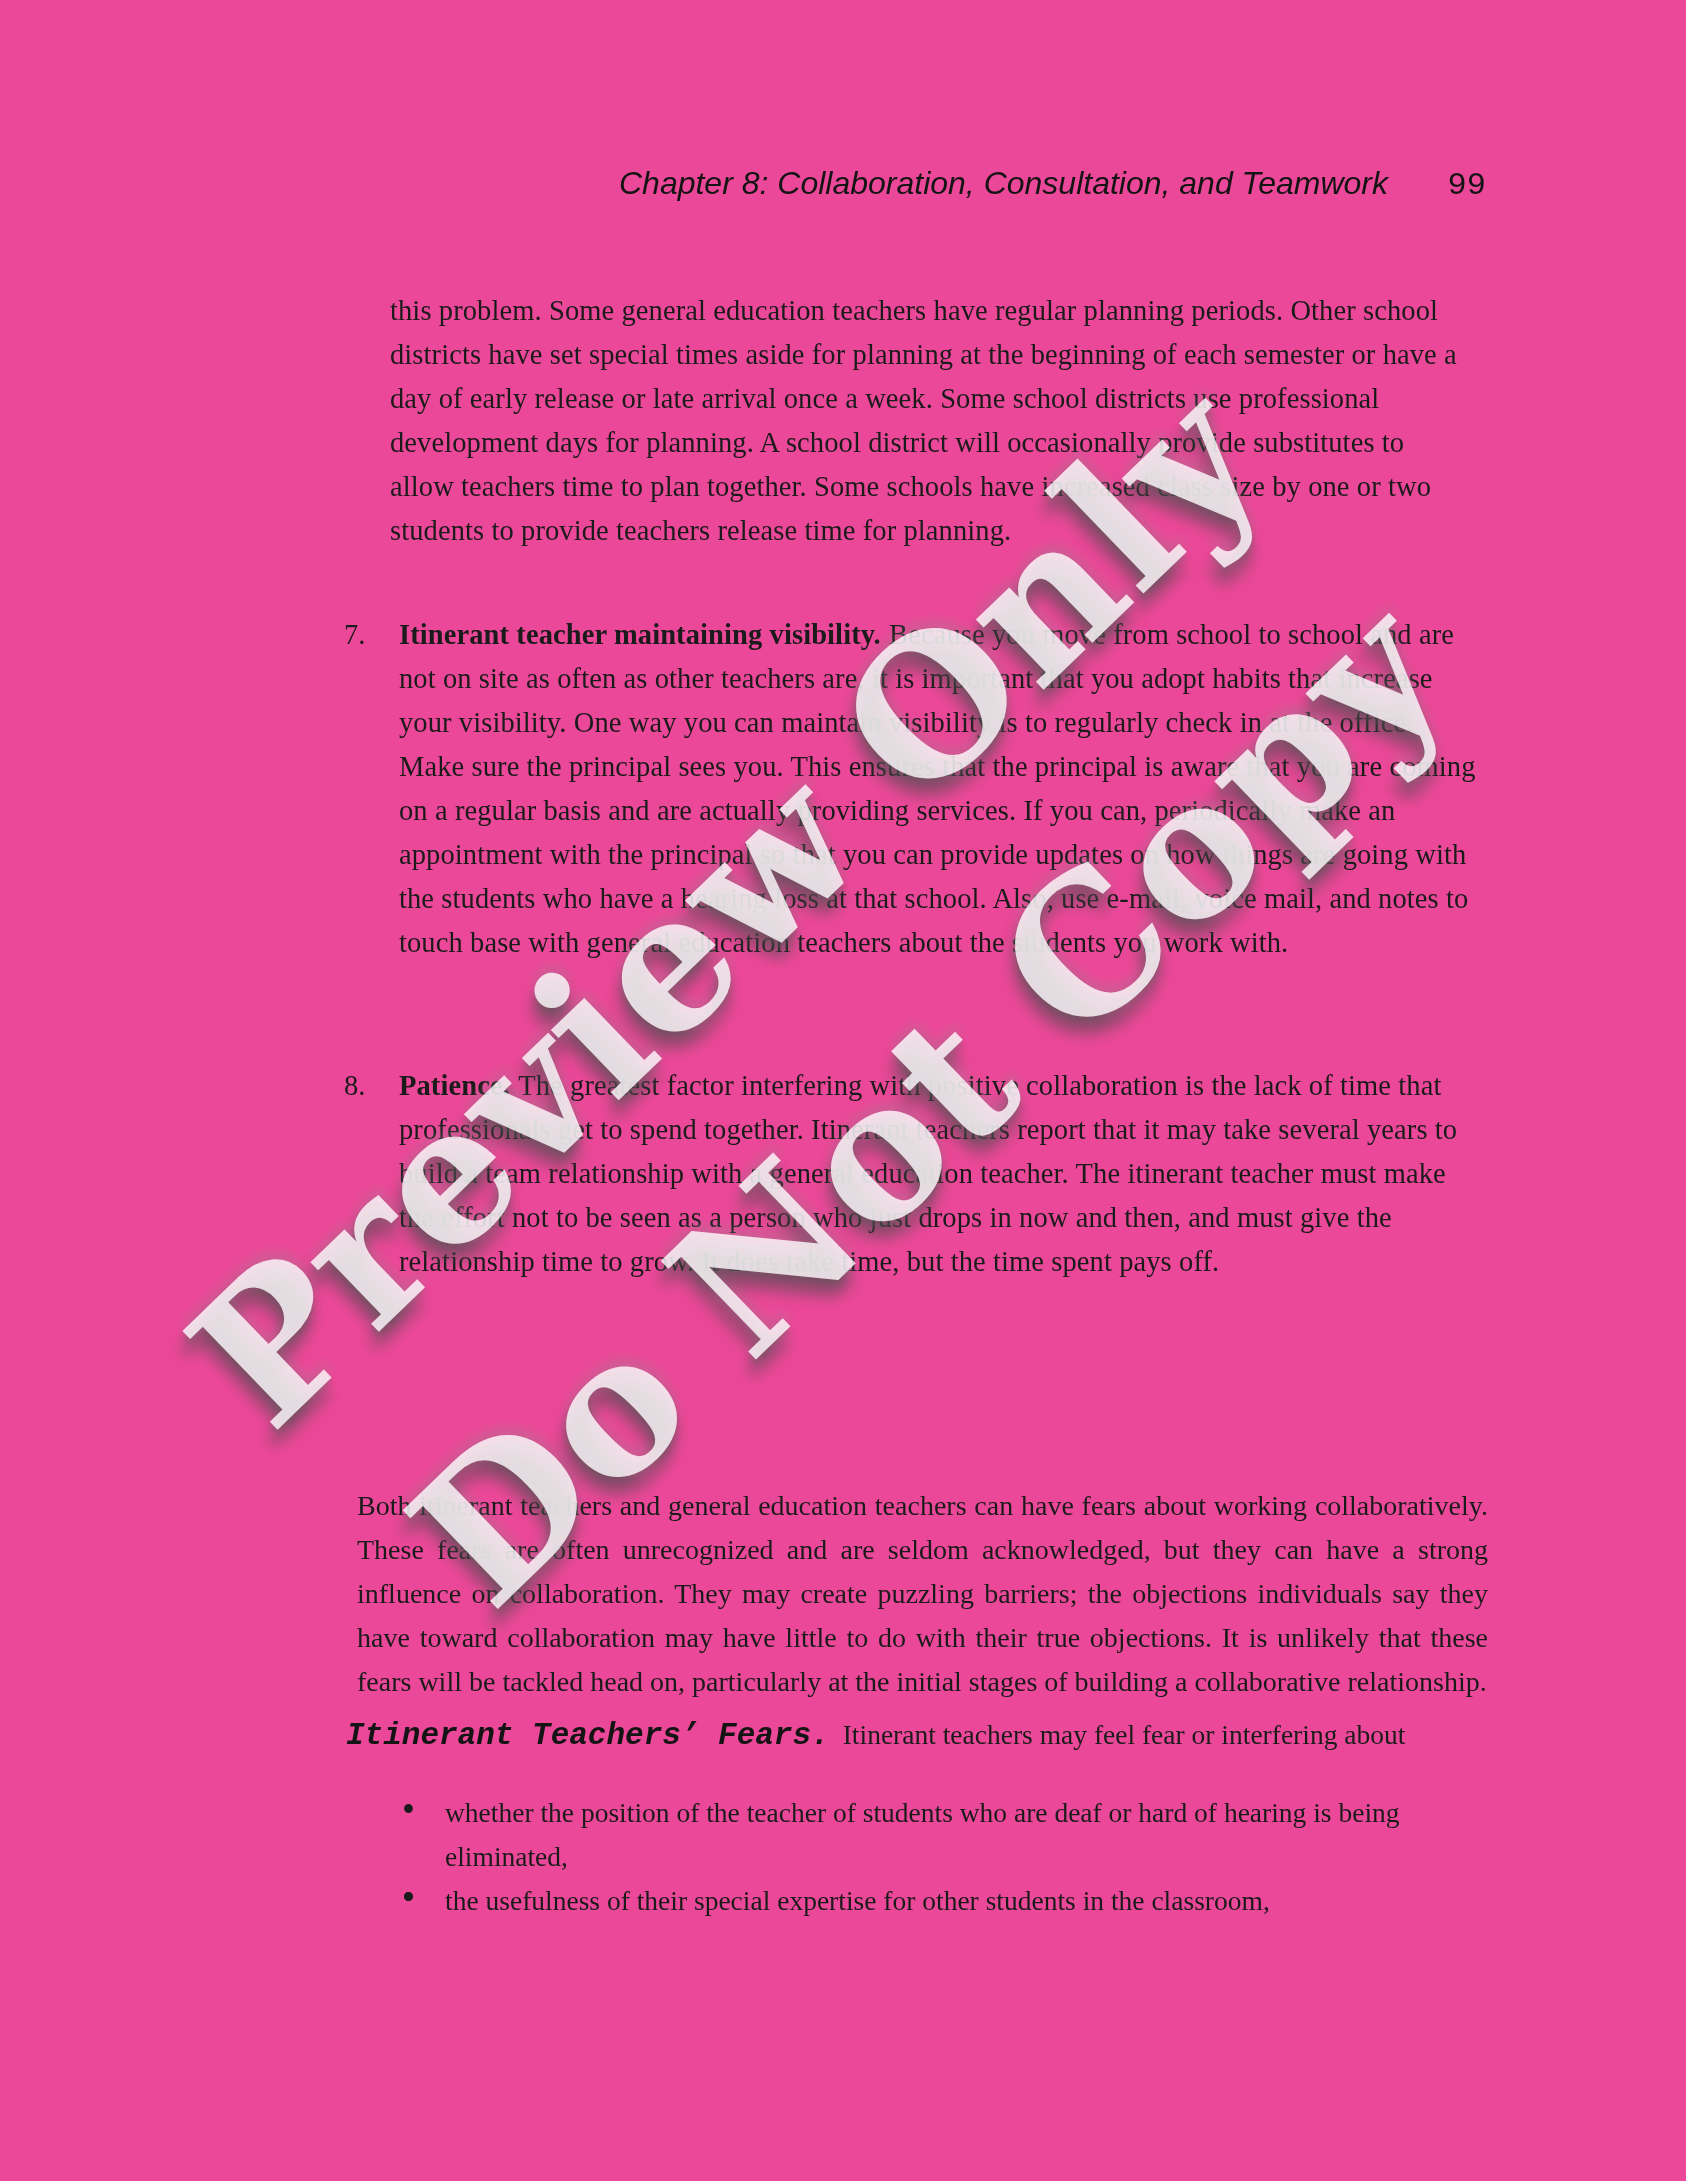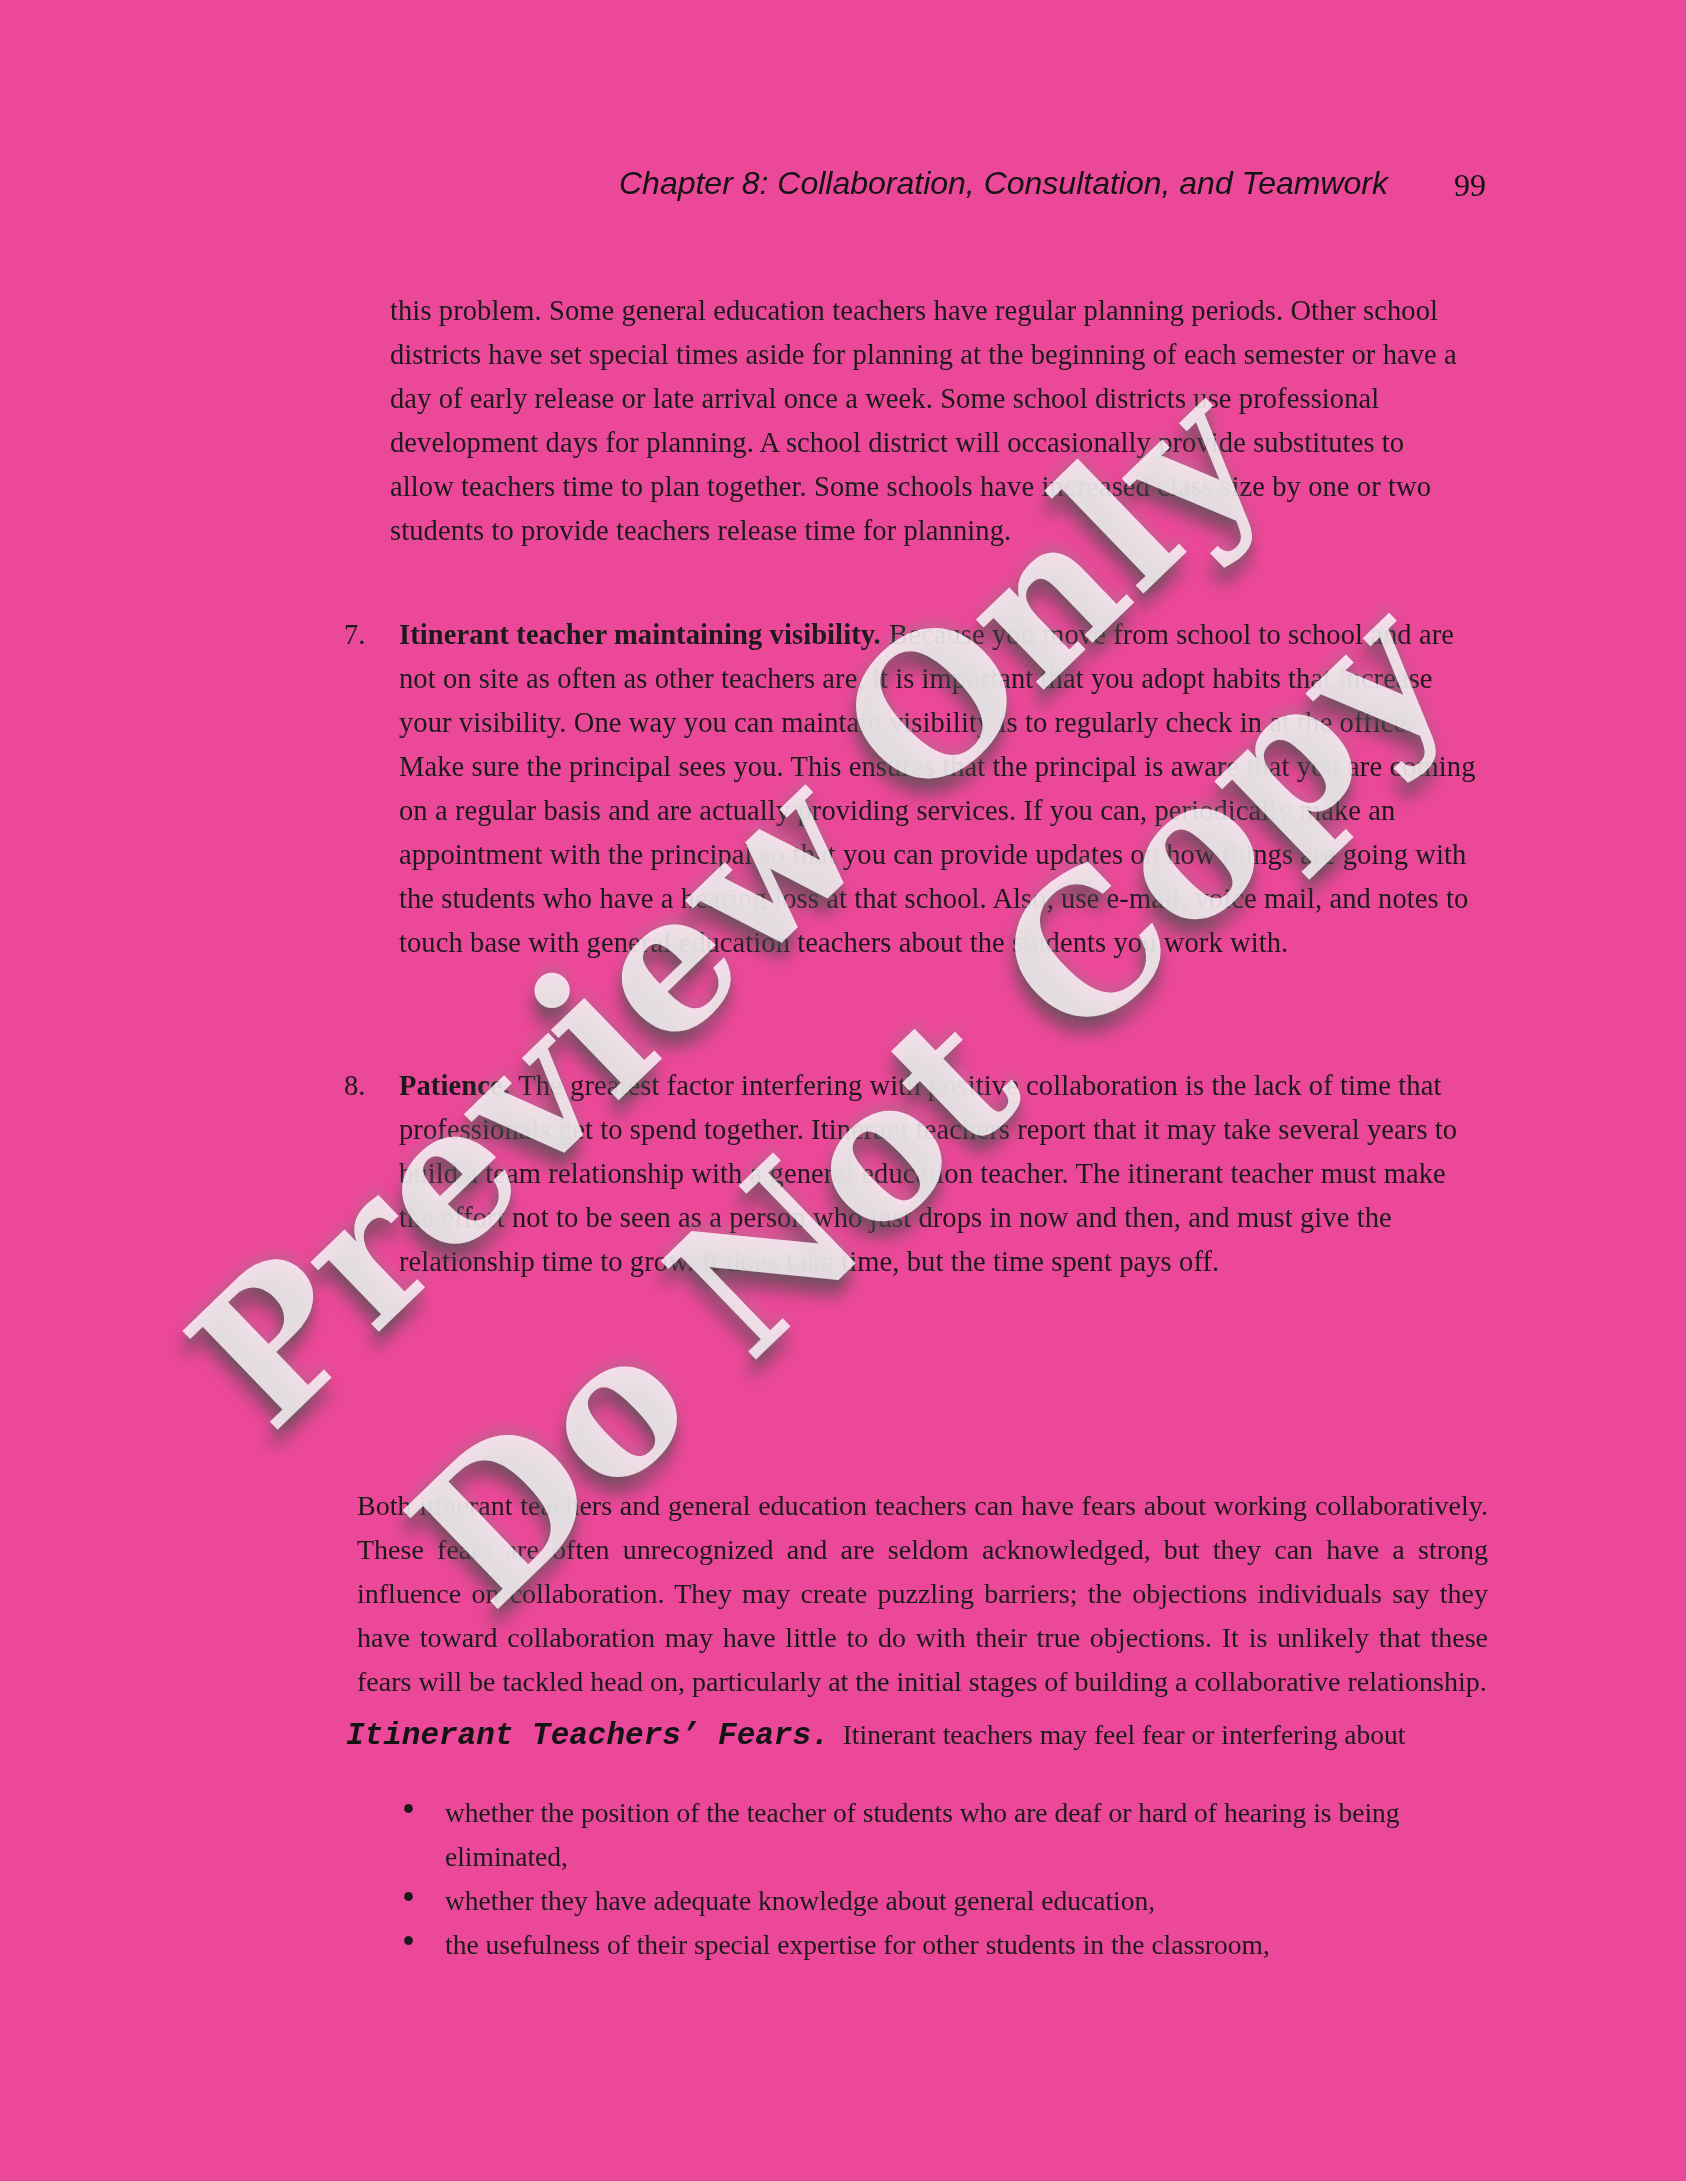--- a/index.html
+++ b/index.html
@@ -21,21 +21,21 @@
     font-family: "Liberation Sans", sans-serif;
     font-style: italic;
     font-size: 32px;
     color: #141414;
     white-space: nowrap;
   }
   .page-number {
     position: absolute;
     top: 167px;
     right: 200px;
-    font-family: Liberation Serif, serif;
+    font-family: Liberation Mono, monospace;
     font-size: 32px;
     color: #141414;
   }
 
   
   .bodytext {
     font-size: 28.5px;
     line-height: 44px;
     letter-spacing: 0.1px;
   }
@@ -172,21 +172,20 @@
     <span class="subhead">Itinerant Teachers’ Fears.</span><span class="subintro">Itinerant teachers may feel fear or interfering about</span>
   </div>
 
   <div class="bullet-list">
     <div class="bullet">
       <span class="dot">•</span>
       <span>whether the position of the teacher of students who are deaf or hard of hearing is being eliminated,</span>
     </div>
     <div class="bullet">
       <span class="dot">•</span>
-      <span>whether they have adequate knowledge about general education,</span>
     </div>
     <div class="bullet">
       <span class="dot">•</span>
       <span>the usefulness of their special expertise for other students in the classroom,</span>
     </div>
   </div>
 
   <div class="watermark" id="wm1">Preview Only</div>
   <div class="watermark" id="wm2">Do Not Copy</div>
 

